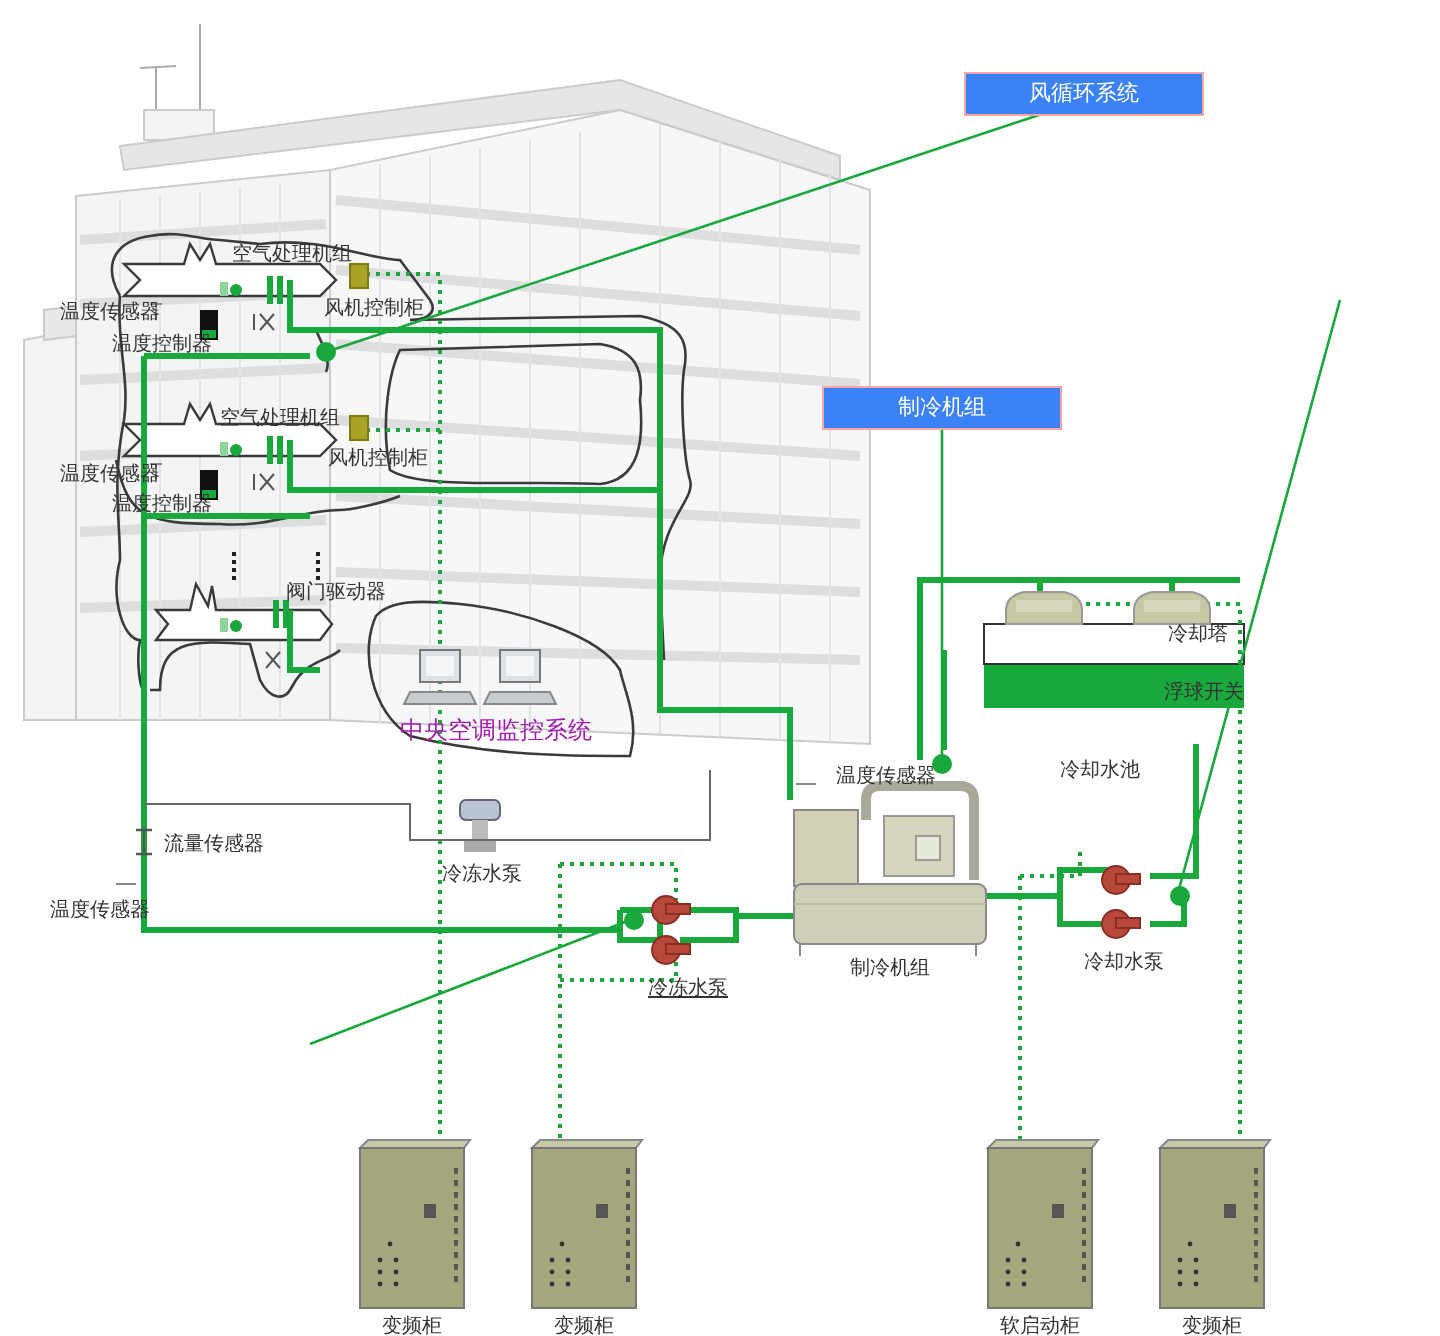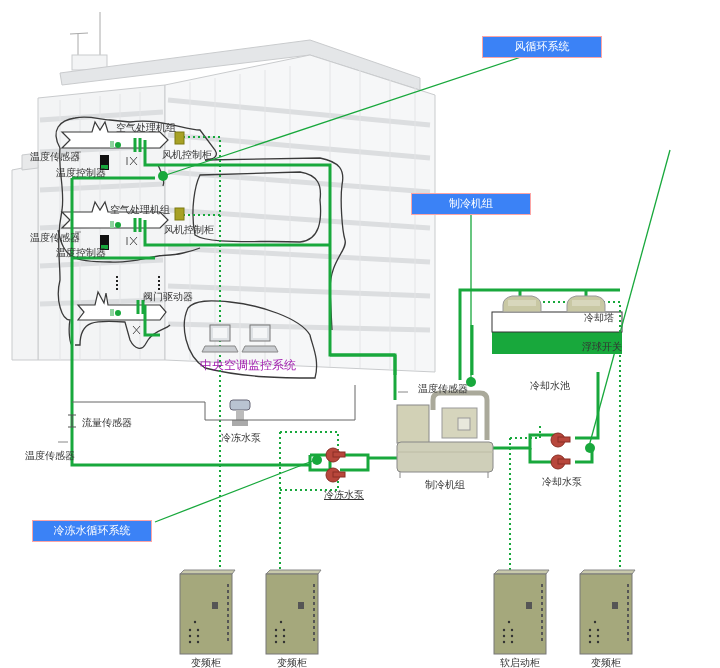--- a/index.html
+++ b/index.html
@@ -294,21 +294,20 @@
     <circle cx="10" cy="66" r="1.2" fill="#333"></circle>
         <circle cx="18" cy="66" r="1.2" fill="#333"></circle>
         <circle cx="10" cy="72" r="1.2" fill="#333"></circle>
         <circle cx="18" cy="72" r="1.2" fill="#333"></circle>
     <line x1="48" y1="14" x2="48" y2="74" stroke="#555" stroke-width="2" stroke-dasharray="3,3"></line>
   </g>
 </svg>
 
 <div class="callout" style="left:482px;top:36px;width:118px;">风循环系统</div>
 <div class="callout" style="left:411px;top:193px;width:118px;">制冷机组</div>
-<div class="callout" style="left:32px;top:520px;width:118px;">冷冻水循环系统</div>
 
 <span class="lbl" style="left:116px;top:123px;font-size:10px;">空气处理机组</span>
 <span class="lbl" style="left:162px;top:150px;">风机控制柜</span>
 <span class="lbl" style="left:30px;top:152px;">温度传感器</span>
 <span class="lbl" style="left:56px;top:168px;">温度控制器</span>
 <span class="lbl" style="left:110px;top:205px;font-size:10px;">空气处理机组</span>
 <span class="lbl" style="left:164px;top:225px;">风机控制柜</span>
 <span class="lbl" style="left:30px;top:233px;">温度传感器</span>
 <span class="lbl" style="left:56px;top:248px;">温度控制器</span>
 <span class="lbl" style="left:143px;top:248px;margin-top:44px;">阀门驱动器</span>

